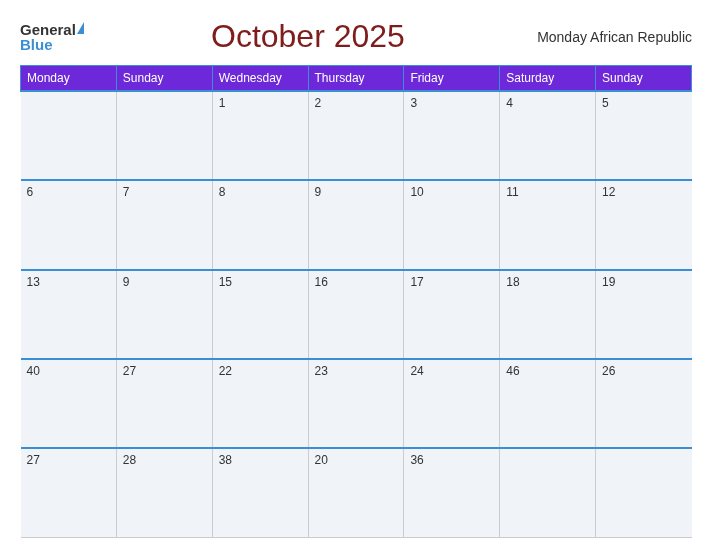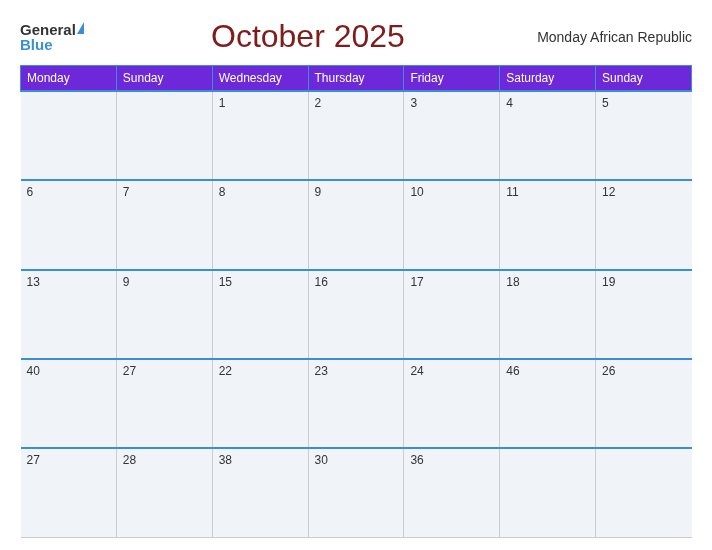--- a/index.html
+++ b/index.html
@@ -177,20 +177,20 @@
         <td><span class="day-number">23</span></td>
         <td><span class="day-number">24</span></td>
         <td><span class="day-number">46</span></td>
         <td><span class="day-number">26</span></td>
       </tr>
 
       <tr>
         <td><span class="day-number">27</span></td>
         <td><span class="day-number">28</span></td>
         <td><span class="day-number">38</span></td>
-        <td><span class="day-number">30</span></td>
+        <td><span class="day-number">20</span></td>
         <td><span class="day-number">36</span></td>
         <td class="empty"><span class="day-number"></span></td>
         <td class="empty"><span class="day-number"></span></td>
       </tr>
     </tbody>
   </table>
 </div>
 
 </body></html>

